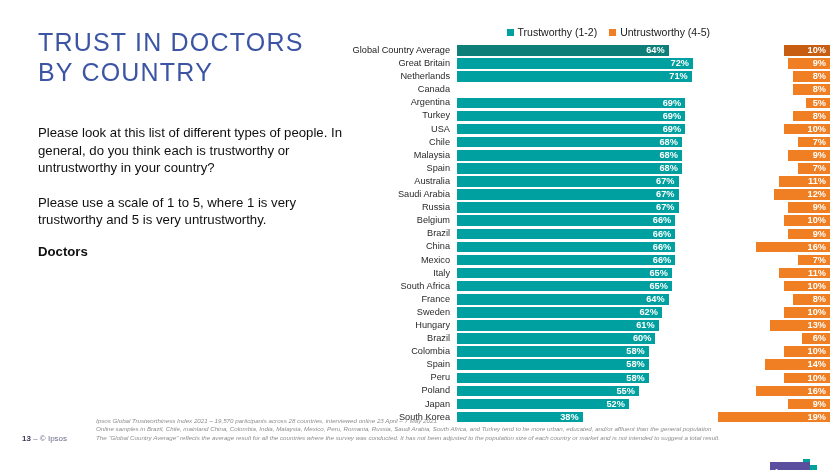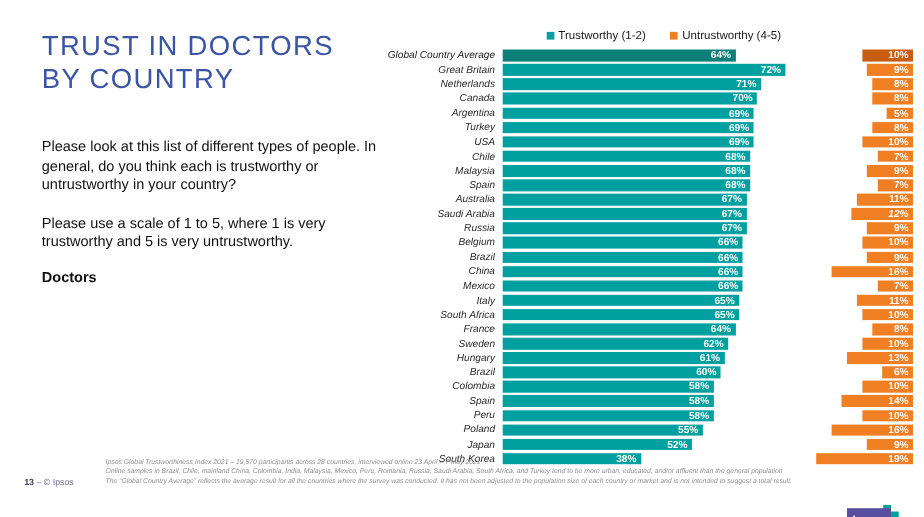--- a/index.html
+++ b/index.html
@@ -34,38 +34,37 @@
     position:absolute;left:38px;top:244px;
     color:#101010;font-size:13.2px;font-weight:bold;
   }
 
   
   .chart{
     position:absolute;left:340px;top:26px;width:500px;height:395px;
   }
   .legend{
     position:absolute;right:130px;top:0px;
-    display:flex;gap:22px;align-items:center;
+    display:flex;gap:12px;align-items:center;
     font-size:10.5px;color:#1a1a1a;white-space:nowrap;
   }
   .legend-item{display:flex;align-items:center;gap:4px;}
   .swatch{width:7px;height:7px;display:inline-block;}
   .sw-teal{background:#00a0a0;}
   .sw-orange{background:#ef7f22;}
 
   .rows{position:absolute;left:0;top:18px;width:500px;}
   .row{
     position:relative;height:13.1px;
     display:flex;align-items:center;
   }
   .cat-label{
     position:absolute;left:0;width:110px;text-align:right;
     font-size:9.2px;color:#2a2a2a;white-space:nowrap;
     line-height:13.1px;
-    font-style:italic;
   }
   .bar-area-left{
     position:absolute;left:117px;top:1.2px;height:10.6px;width:240px;
   }
   .bar-teal{
     height:10.6px;background:#00a0a0;
     position:relative;
     box-sizing:border-box;
   }
   .bar-teal .val{
@@ -158,21 +157,21 @@
           </div>
           <div class="bar-area-right">
             <div class="bar-orange" style="width: 46.3px;">
               <span class="val">10%</span>
             </div>
           </div>
         </div>
         <div class="row">
           <div class="cat-label">Great Britain</div>
           <div class="bar-area-left">
-            <div class="bar-teal" style="width: 257px;">
+            <div class="bar-teal" style="width: 236px;">
               <span class="val">72%</span>
             </div>
           </div>
           <div class="bar-area-right">
             <div class="bar-orange" style="width: 41.7px;">
               <span class="val">9%</span>
             </div>
           </div>
         </div>
         <div class="row">
@@ -183,25 +182,20 @@
             </div>
           </div>
           <div class="bar-area-right">
             <div class="bar-orange" style="width: 37.1px;">
               <span class="val">8%</span>
             </div>
           </div>
         </div>
         <div class="row">
           <div class="cat-label">Canada</div>
-          <div class="bar-area-left">
-            <div class="bar-teal" style="width: 231.4px;">
-              <span class="val">70%</span>
-            </div>
-          </div>
           <div class="bar-area-right">
             <div class="bar-orange" style="width: 37.1px;">
               <span class="val">8%</span>
             </div>
           </div>
         </div>
         <div class="row">
           <div class="cat-label">Argentina</div>
           <div class="bar-area-left">
             <div class="bar-teal" style="width: 228.1px;">
@@ -293,21 +287,21 @@
           </div>
         </div>
         <div class="row">
           <div class="cat-label">Saudi Arabia</div>
           <div class="bar-area-left">
             <div class="bar-teal" style="width: 221.5px;">
               <span class="val">67%</span>
             </div>
           </div>
           <div class="bar-area-right">
-            <div class="bar-orange" style="width: 55.6px; font-style: italic;">
+            <div class="bar-orange" style="width: 55.6px;">
               <span class="val">12%</span>
             </div>
           </div>
         </div>
         <div class="row">
           <div class="cat-label">Russia</div>
           <div class="bar-area-left">
             <div class="bar-teal" style="width: 221.5px;">
               <span class="val">67%</span>
             </div>
@@ -514,21 +508,21 @@
           </div>
         </div>
         <div class="row">
           <div class="cat-label">South Korea</div>
           <div class="bar-area-left">
             <div class="bar-teal" style="width: 125.6px;">
               <span class="val">38%</span>
             </div>
           </div>
           <div class="bar-area-right">
-            <div class="bar-orange" style="width: 88px;">
+            <div class="bar-orange" style="width: 112px;">
               <span class="val">19%</span>
             </div>
           </div>
         </div>
       </div>
   </div>
 
   <div class="footer-note">
     <p>Ipsos Global Trustworthiness Index 2021 – 19,570 participants across 28 countries, interviewed online 23 April – 7 May 2021</p>
     <p>Online samples in Brazil, Chile, mainland China, Colombia, India, Malaysia, Mexico, Peru, Romania, Russia, Saudi Arabia, South Africa, and Turkey tend to be more urban, educated, and/or affluent than the general population</p>

